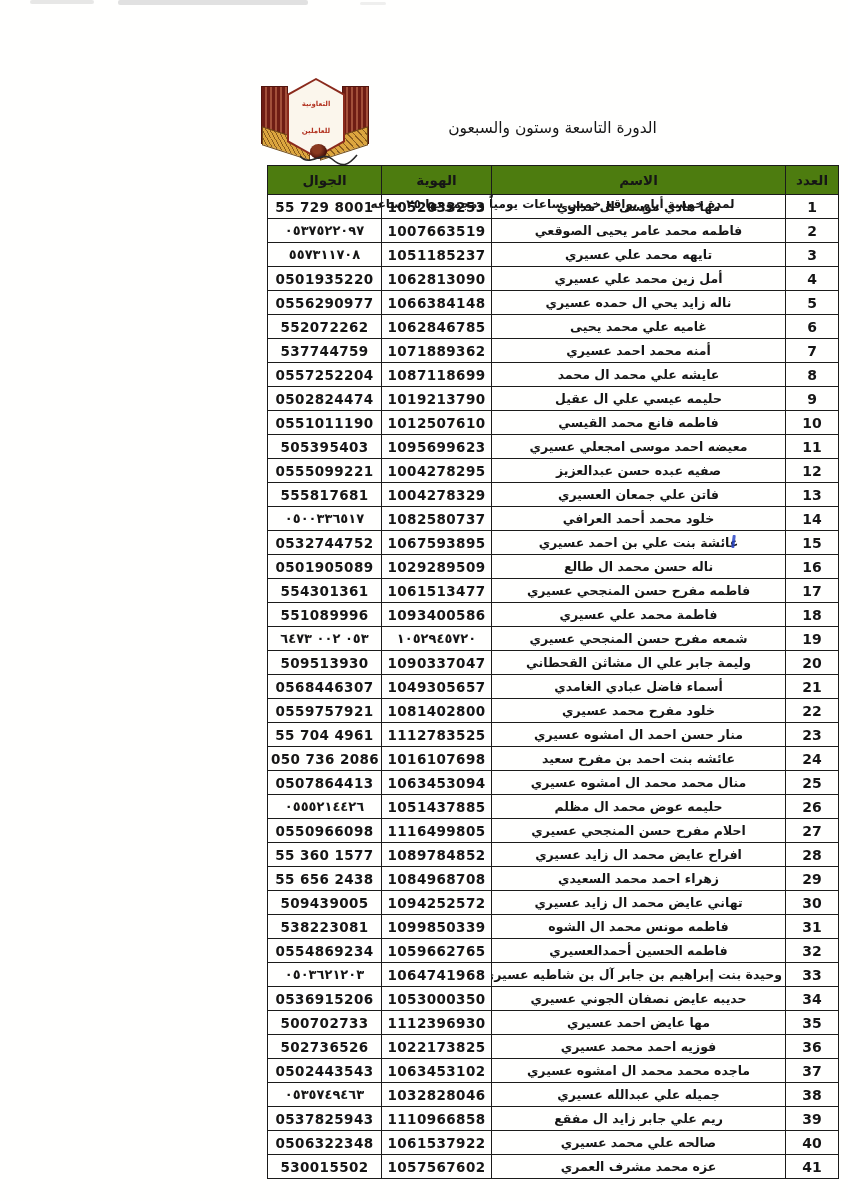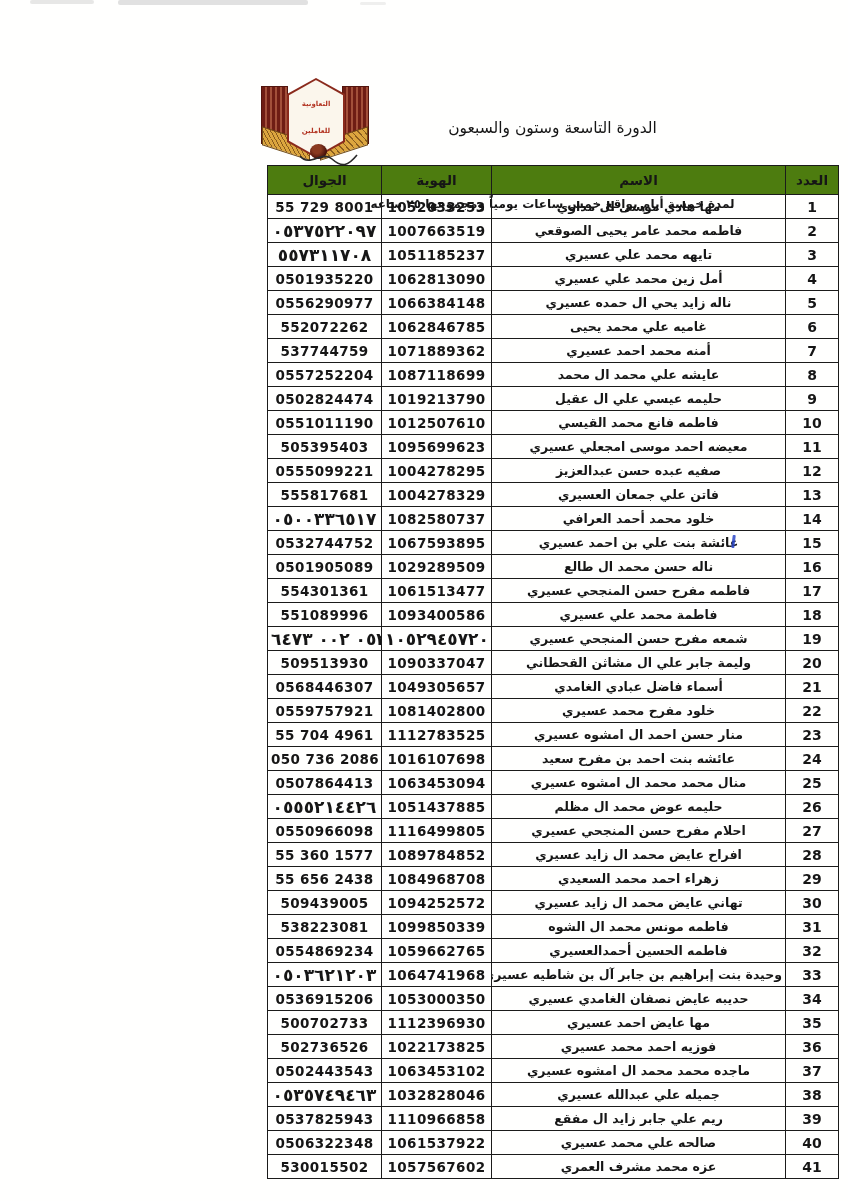--- a/index.html
+++ b/index.html
@@ -53,21 +53,21 @@
   .roster th,.roster td{
     border:1.5px solid #1b1b1b;padding:0 3px;overflow:hidden;white-space:nowrap;
   }
   .roster thead th{
     height:28px;background:#4d7c0f;font-size:13.5px;font-weight:bold;text-align:center;
   }
   .roster tbody td{height:23px;}
   td.c-no{font-size:14px;font-weight:bold;text-align:center;}
   td.c-name{font-size:12.5px;font-weight:bold;text-align:center;position:relative;}
   td.c-id,td.c-phone{font-size:13.5px;font-weight:bold;text-align:center;direction:ltr;letter-spacing:.4px;}
-  td.ar-digits{font-size:17px;letter-spacing:1.2px;}
+  td.ar-digits{font-size:13px;letter-spacing:1.2px;}
   .ink{position:absolute;right:50px;top:4px;width:3px;height:13px;background:#2b46c8;
     transform:rotate(7deg);border-radius:1px;opacity:.85;}
 </style>
 </head>
 <body>
 
 <div class="page">
 
   <div class="smudge s1"></div>
   <div class="smudge s2"></div>
@@ -307,21 +307,21 @@
           <td class="c-phone">0554869234</td>
         </tr>
         <tr>
           <td class="c-no">33</td>
           <td class="c-name">وحيدة بنت إبراهيم بن جابر آل بن شاطيه عسيري</td>
           <td class="c-id">1064741968</td>
           <td class="c-phone ar-digits">٠٥٠٣٦٢١٢٠٣</td>
         </tr>
         <tr>
           <td class="c-no">34</td>
-          <td class="c-name">حديبه عايض نصفان الغامدي عسيري</td>
+          <td class="c-name">حديبه عايض نصفان الجوني عسيري</td>
           <td class="c-id">1053000350</td>
           <td class="c-phone">0536915206</td>
         </tr>
         <tr>
           <td class="c-no">35</td>
           <td class="c-name">مها عايض احمد عسيري</td>
           <td class="c-id">1112396930</td>
           <td class="c-phone">500702733</td>
         </tr>
         <tr>

